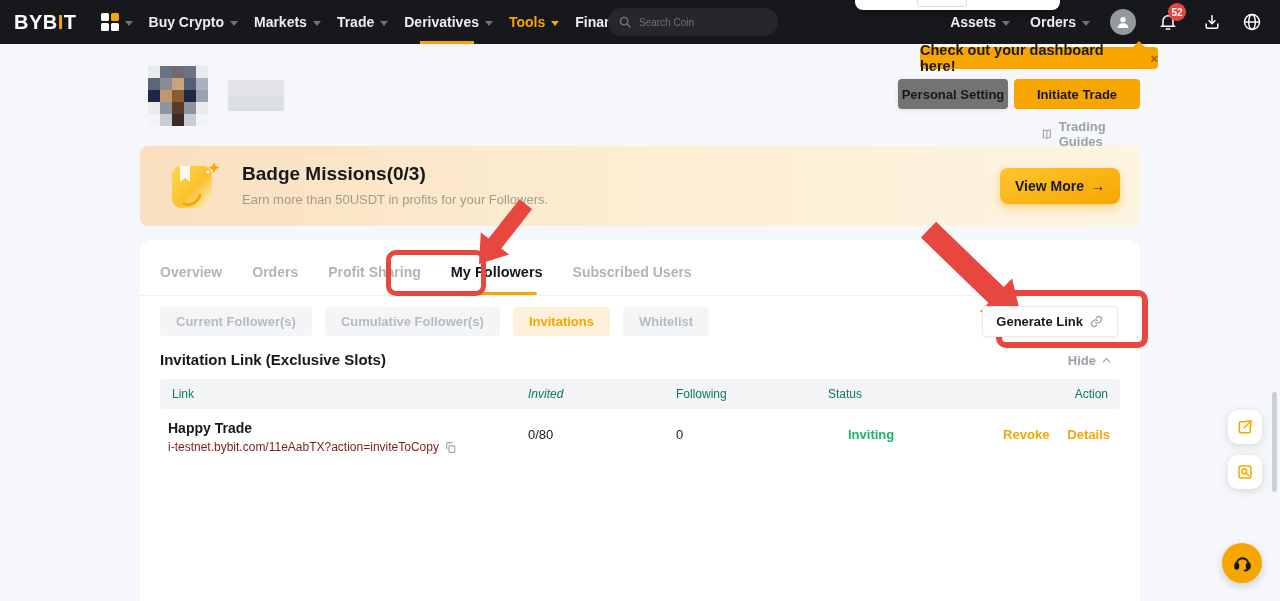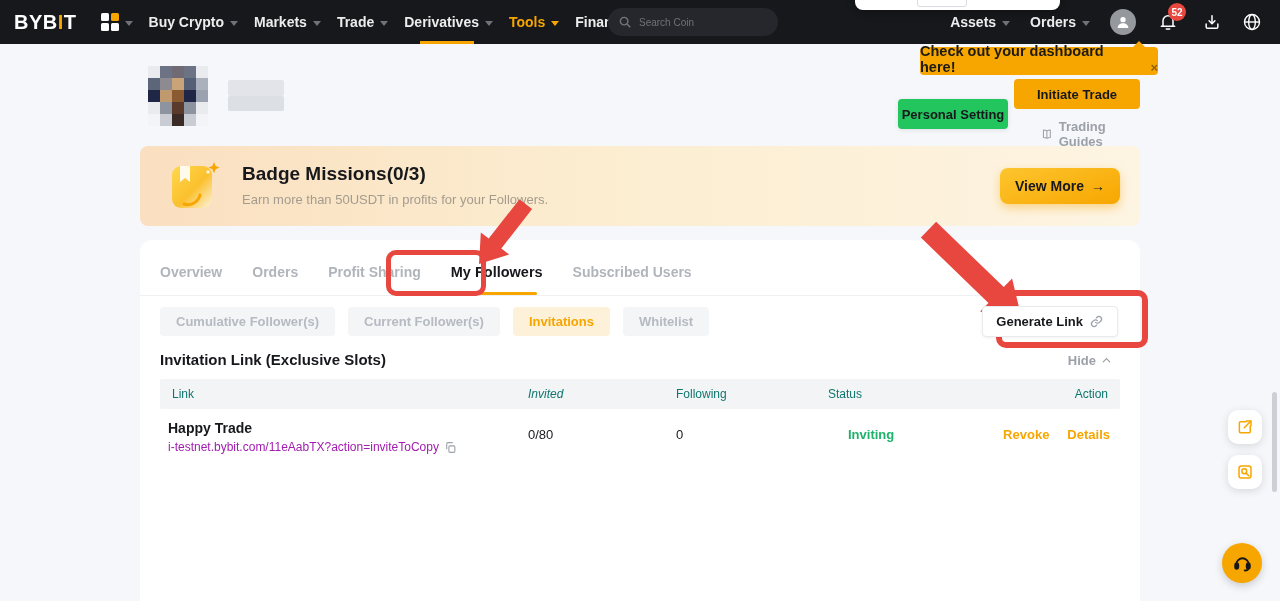--- a/index.html
+++ b/index.html
@@ -30,32 +30,32 @@
   .bell-wrap { position:relative; margin-right:24px; cursor:pointer; display:flex; }
   .badge { position:absolute; top:-9px; left:10px; min-width:18px; height:18px; border-radius:9px; background:#e8473f; color:#fff; font-size:10px; font-weight:700; display:flex; align-items:center; justify-content:center; padding:0 3px; }
   .nav-icon { display:flex; margin-right:20px; cursor:pointer; }
   .nav-icon:last-child { margin-right:6px; }
 
   
   .top-popup { position:absolute; left:855px; top:-28px; width:205px; height:38px; background:#fff; border-radius:8px; box-shadow:0 2px 10px rgba(0,0,0,.28); z-index:10; }
   .top-popup-btn { position:absolute; left:62px; bottom:3px; width:50px; height:16px; border:1px solid #d8dbe0; border-radius:3px; background:#fff; }
 
   
-  .dash-tooltip { position:absolute; left:920px; top:47px; width:238px; height:28px; background:#f7a600; border-radius:4px; display:flex; align-items:flex-end; justify-content:center; z-index:6; }
+  .dash-tooltip { position:absolute; left:920px; top:47px; width:238px; height:22px; background:#f7a600; border-radius:4px; display:flex; align-items:center; justify-content:center; z-index:6; }
   .dash-tooltip::before { content:""; position:absolute; top:-6px; right:12px; border-left:7px solid transparent; border-right:7px solid transparent; border-bottom:7px solid #f7a600; }
   .dash-tooltip .txt { font-size:14.5px; font-weight:800; color:#1d1a10; }
   .dash-tooltip .close { margin-left:8px; font-size:13px; color:rgba(60,40,0,.55); cursor:pointer; font-weight:700; }
 
   
   .avatar-mosaic { position:absolute; left:148px; top:66px; width:60px; height:60px; }
   .name-blur1 { position:absolute; left:228px; top:80px; width:56px; height:16px; background:#e2e4e9; border-radius:2px; }
   .name-blur2 { position:absolute; left:228px; top:96px; width:56px; height:15px; background:#dcdfe4; border-radius:2px; }
 
   .btn { display:flex; align-items:center; justify-content:center; cursor:pointer; border-radius:4px; font-weight:700; font-size:13px; color:#17181c; }
-  .btn-personal { position:absolute; left:898px; top:79px; width:110px; height:30px; background:#22c55e; box-shadow:0 1px 5px rgba(0,0,0,.1);margin-top:20px; }
+  .btn-personal { position:absolute; left:898px; top:79px; width:110px; height:30px; background:#737373; box-shadow:0 1px 5px rgba(0,0,0,.1); }
   .btn-initiate { position:absolute; left:1014px; top:79px; width:126px; height:30px; background:#f7a600; }
   .trading-guides { position:absolute; left:1040px; top:119px; width:100px; display:flex; align-items:center; justify-content:flex-end; gap:5px; font-size:13px; color:#9ca0a8; font-weight:600; cursor:pointer; }
 
   
   .banner { position:absolute; left:140px; top:146px; width:1000px; height:80px; border-radius:8px; background:linear-gradient(90deg,#fadfc0 0%,#fcedd0 45%,#fdf4e2 100%); }
   .banner-icon { position:absolute; left:24px; top:10px; }
   .banner-title { position:absolute; left:102px; top:17px; font-size:19px; font-weight:800; color:#17181c; }
   .banner-sub { position:absolute; left:102px; top:46px; font-size:13px; color:#a39c8e; }
   .btn-viewmore { position:absolute; right:20px; top:22px; width:120px; height:36px; border-radius:8px; background:linear-gradient(160deg,#fdc52e,#f7a600); box-shadow:0 4px 10px rgba(247,166,0,.4); font-size:14px; font-weight:800; gap:7px; }
 
@@ -73,21 +73,21 @@
   .section-title { position:absolute; left:20px; top:111px; font-size:15px; font-weight:800; color:#17181c; }
   .hide-toggle { position:absolute; right:28px; top:113px; display:flex; align-items:center; gap:5px; font-size:13px; color:#9ca0a8; font-weight:600; cursor:pointer; }
 
   .thead { position:absolute; left:20px; right:20px; top:139px; height:30px; background:#f3f4f6; border-radius:2px; font-size:12px; color:#0f766e; }
   .th { position:absolute; top:8px; }
   .th-link { left:12px; } .th-invited { left:368px;font-style:italic; } .th-following { left:516px; } .th-status { left:668px; } .th-action { right:12px; }
 
   .trow { position:absolute; left:20px; right:20px; top:172px; height:48px; }
   .cell-name { position:absolute; left:8px; top:8px; }
   .row-name { font-size:14px; font-weight:700; color:#17181c; }
-  .row-url { display:flex; align-items:center; gap:5px; margin-top:4px; font-size:12px; color:#a21caf; }
+  .row-url { display:flex; align-items:center; gap:5px; margin-top:4px; font-size:12px; color:#7f1d1d; }
   .copy-icon { display:flex; cursor:pointer; }
   .cell-invited { position:absolute; left:368px; top:15px; font-size:13px; color:#17181c; }
   .cell-following { position:absolute; left:516px; top:15px; font-size:13px; color:#17181c; }
   .cell-status { position:absolute; left:668px; top:15px; font-size:13px; font-weight:600; color:#20b26c;padding-left:20px; }
   .cell-actions { position:absolute; right:10px; top:15px; display:flex; gap:18px; font-size:13px; font-weight:600; color:#f7a600; }
   .cell-actions span { cursor:pointer; }
 
   
   .ann-box { position:absolute; border:5px solid #e8473f; border-radius:10px; z-index:20; pointer-events:none; }
   .ann-box-tab { left:386px; top:250px; width:100px; height:46px; }
@@ -274,22 +274,22 @@
     <div class="tabs">
       <div class="tab">Overview</div>
       <div class="tab">Orders</div>
       <div class="tab">Profit Sharing</div>
       <div class="tab active">My Followers</div>
       <div class="tab">Subscribed Users</div>
     </div>
     <div class="tabs-divider"></div>
 
     <div class="subtabs">
+      <div class="pill">Current Follower(s)</div>
       <div class="pill">Cumulative Follower(s)</div>
-      <div class="pill">Current Follower(s)</div>
       <div class="pill active">Invitations</div>
       <div class="pill">Whitelist</div>
     </div>
 
     <div class="btn-generate">
       <span>Generate Link</span>
       <svg width="15" height="15" viewBox="0 0 24 24" fill="none" stroke="#9ca0a8" stroke-width="2" stroke-linecap="round">
           <path d="M10.5 13.5a4.2 4.2 0 0 0 6 0l2.3-2.3a4.24 4.24 0 1 0-6-6l-1.1 1.1"></path>
           <path d="M13.5 10.5a4.2 4.2 0 0 0-6 0l-2.3 2.3a4.24 4.24 0 1 0 6 6l1.1-1.1"></path>
         </svg>

